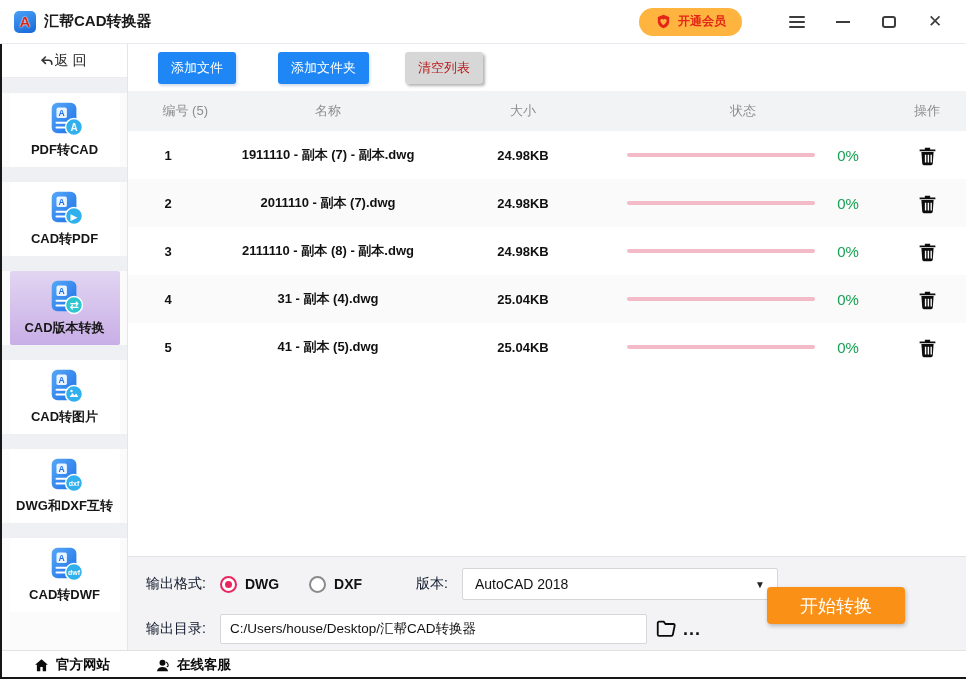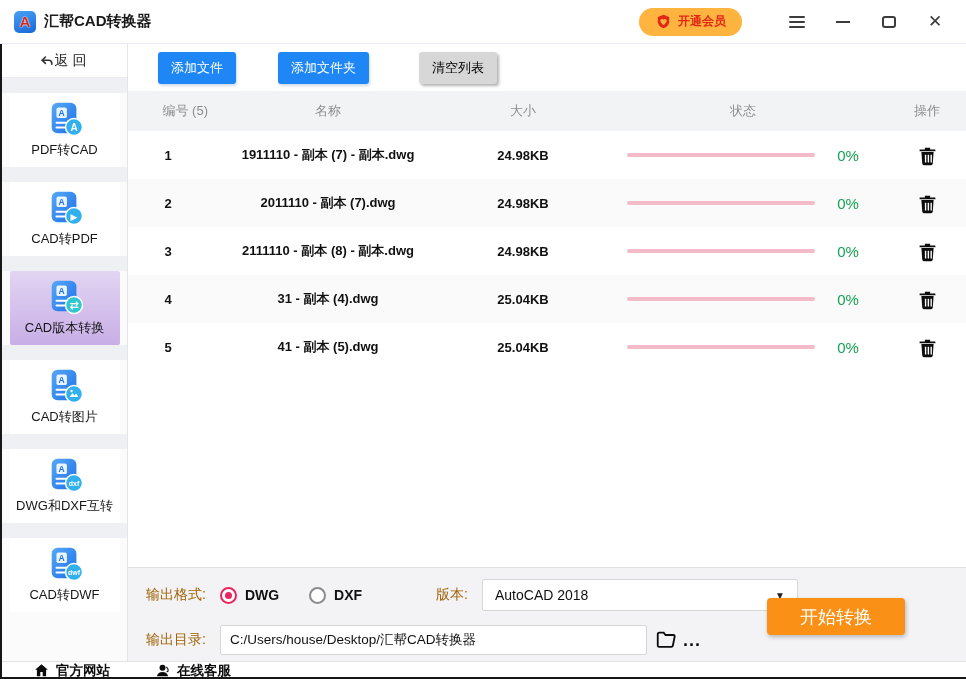--- a/index.html
+++ b/index.html
@@ -25,28 +25,28 @@
   .min-glyph { width:14px; height:2px; background:#3c3c3c; }
   .max-glyph { width:14px; height:12px; border:2px solid #3c3c3c; border-radius:3px; }
   .close-glyph { font-size:17px; color:#3c3c3c; line-height:1; }
 
   
   .middle { flex:1; display:flex; min-height:0; }
   .sidebar { width:128px; flex:0 0 auto; background:#fbfbfc; border-right:1px solid #e3e5e8; display:flex; flex-direction:column; padding-left:2px; }
   .back-row { height:34px; display:flex; align-items:center; justify-content:center; background:#fff; border-bottom:1px solid #ececec; font-size:14px; letter-spacing:4px; cursor:pointer; color:#222; }
   .side-gap { height:15px; background:#eef0f3; flex:0 0 auto; }
   .side-card { background:#fff; width:110px; margin:0 auto; padding:7px 2px 8px; display:flex; flex-direction:column; align-items:center; gap:3px; cursor:pointer; border-radius:2px; flex:0 0 auto; }
-  .side-card .lbl { font-size:13px; font-weight:normal; color:#161616; white-space:nowrap; }
+  .side-card .lbl { font-size:13px; font-weight:bold; color:#161616; white-space:nowrap; }
   .side-card.selected { background:linear-gradient(180deg,#e2d5f2 0%,#c8aee6 100%); }
   .side-fill { flex:1; background:#fbfbfc; }
 
   .main { flex:1; display:flex; flex-direction:column; min-width:0; }
   .toolbar { height:47px; display:flex; align-items:center; gap:30px; padding-left:18px; background:#fff; flex:0 0 auto; }
   .btn-blue { background:#1f87f5; color:#fff; border:none; border-radius:3px; font-size:13px; padding:7px 13px; cursor:pointer; box-shadow:1px 2px 3px rgba(120,150,190,.35);margin-left:12px; }
-  .btn-gray { background:#d7d7d7; color:#000000; border:none; border-radius:3px; font-size:13px; padding:7px 13px; cursor:pointer; box-shadow:2px 2px 3px rgba(0,0,0,.3); margin-left:20px; }
+  .btn-gray { background:#d7d7d7; color:#b91c1c; border:none; border-radius:3px; font-size:13px; padding:7px 13px; cursor:pointer; box-shadow:2px 2px 3px rgba(0,0,0,.3); margin-left:6px; }
 
   .thead, .trow { display:grid; grid-template-columns:80px 240px 150px 290px 1fr; align-items:center; }
   .thead { height:40px; background:#f2f3f4; color:#8d8d8d; font-size:13px; flex:0 0 auto; }
   .thead .h-no { text-align:right; padding-left:18px; }
   .thead .h-c { text-align:center; }
   .thead .h-op { text-align:center; }
   .trow { height:48px; font-size:13px; background:#fff; }
   .trow.alt { background:#fafafa; }
   .cell-no, .cell-name, .cell-size { text-align:center; font-weight:bold; color:#111; }
   .cell-name { overflow:hidden; white-space:nowrap; text-overflow:ellipsis; }
@@ -54,37 +54,37 @@
   .pbar { width:188px; height:4px; border-radius:2px; background:#f3bac8; }
   .pct { color:#16a254; font-size:15px; }
   .cell-op { display:flex; justify-content:center; }
   .trash-btn { background:none; border:none; cursor:pointer; display:flex; align-items:center; justify-content:center; }
   .tfill { flex:1; background:#fff; }
 
   
   .panel { position:relative; flex:0 0 auto; height:94px; background:#f3f3f5; border-top:1px solid #e2e2e4; padding:11px 0 0 18px; }
   .prow { display:flex; align-items:center; height:32px; }
   .prow + .prow { margin-top:13px; }
-  .plabel { font-size:14px; color:#a16207; margin-right:14px; }
+  .plabel { font-size:14px; color:#0f172a; margin-right:14px; }
   .radio-opt { display:flex; align-items:center; gap:8px; margin-right:30px; cursor:pointer; }
   .radio-opt .rlbl { font-size:14px; font-weight:bold; color:#111; }
   .rdot { width:17px; height:17px; border-radius:50%; border:2px solid #8a8a8a; background:#fff; position:relative; }
   .radio-opt.on .rdot { border-color:#e8255f; }
   .radio-opt.on .rdot::after { content:""; position:absolute; inset:3px; border-radius:50%; background:#e8255f; }
-  .ver-label { margin-left:44px; }
+  .ver-label { margin-left:24px; }
   .dropdown { width:316px; height:32px; background:#fff; border:1px solid #d6d6d6; border-radius:2px; display:flex; align-items:center; padding:0 12px; font-size:14px; cursor:pointer; }
   .dropdown .dtext { flex:1; color:#111; }
   .caret { font-size:10px; color:#222; }
   .dir-input { width:427px; height:30px; background:#fff; border:1px solid #d6d6d6; border-radius:2px; font-size:13.5px; color:#111; padding:0 9px; font-family:"Liberation Sans","DejaVu Sans",sans-serif; }
   .icon-btn { background:none; border:none; cursor:pointer; display:flex; align-items:center; margin-left:8px; }
   .dots { font-size:18px; font-weight:bold; color:#111; letter-spacing:1px; margin-left:6px; cursor:pointer; background:none; border:none; }
   .start-btn { position:absolute; right:61px; top:30px; width:138px; height:37px; background:#fa9015; color:#fff; border:none; border-radius:4px; font-size:18px; cursor:pointer; box-shadow:1px 2px 4px rgba(0,0,0,.25); font-family:inherit; }
 
   
-  .footer { flex:0 0 auto; height:18px; background:#fff; border-top:1px solid #e3e3e3; display:flex; align-items:center; padding-left:33px; gap:44px; }
+  .footer { flex:0 0 auto; height:29px; background:#fff; border-top:1px solid #e3e3e3; display:flex; align-items:center; padding-left:33px; gap:44px; }
   .foot-item { display:flex; align-items:center; gap:6px; font-size:13.5px; font-weight:bold; color:#0d0d0d; cursor:pointer; }
 </style>
 </head>
 <body>
 
 <svg width="0" height="0" style="position:absolute">
   <defs>
     <linearGradient id="gdoc" x1="0" y1="0" x2="1" y2="1">
       <stop offset="0" stop-color="#56a8f7"></stop>
         <stop offset="1" stop-color="#1d6fe8"></stop>

